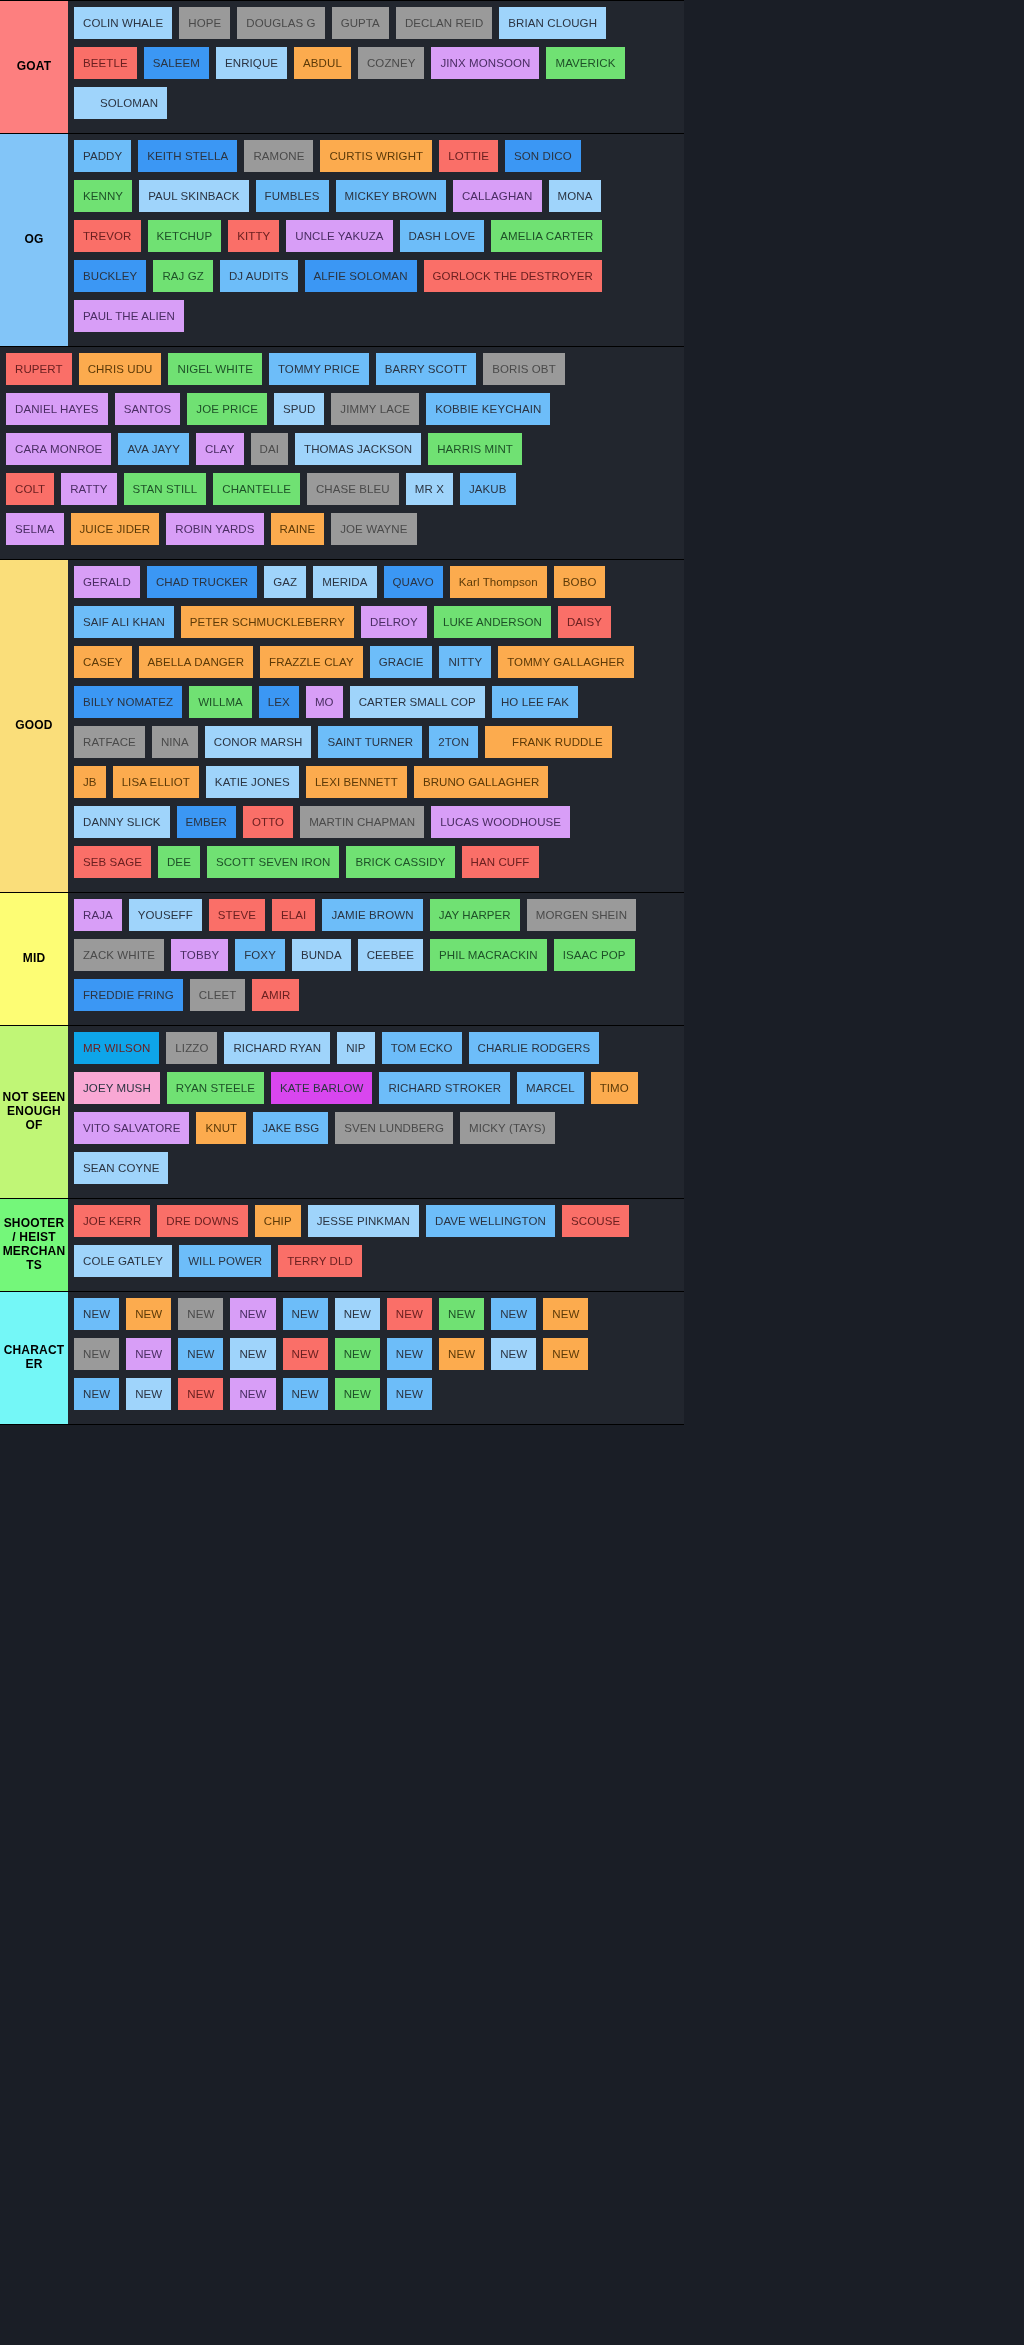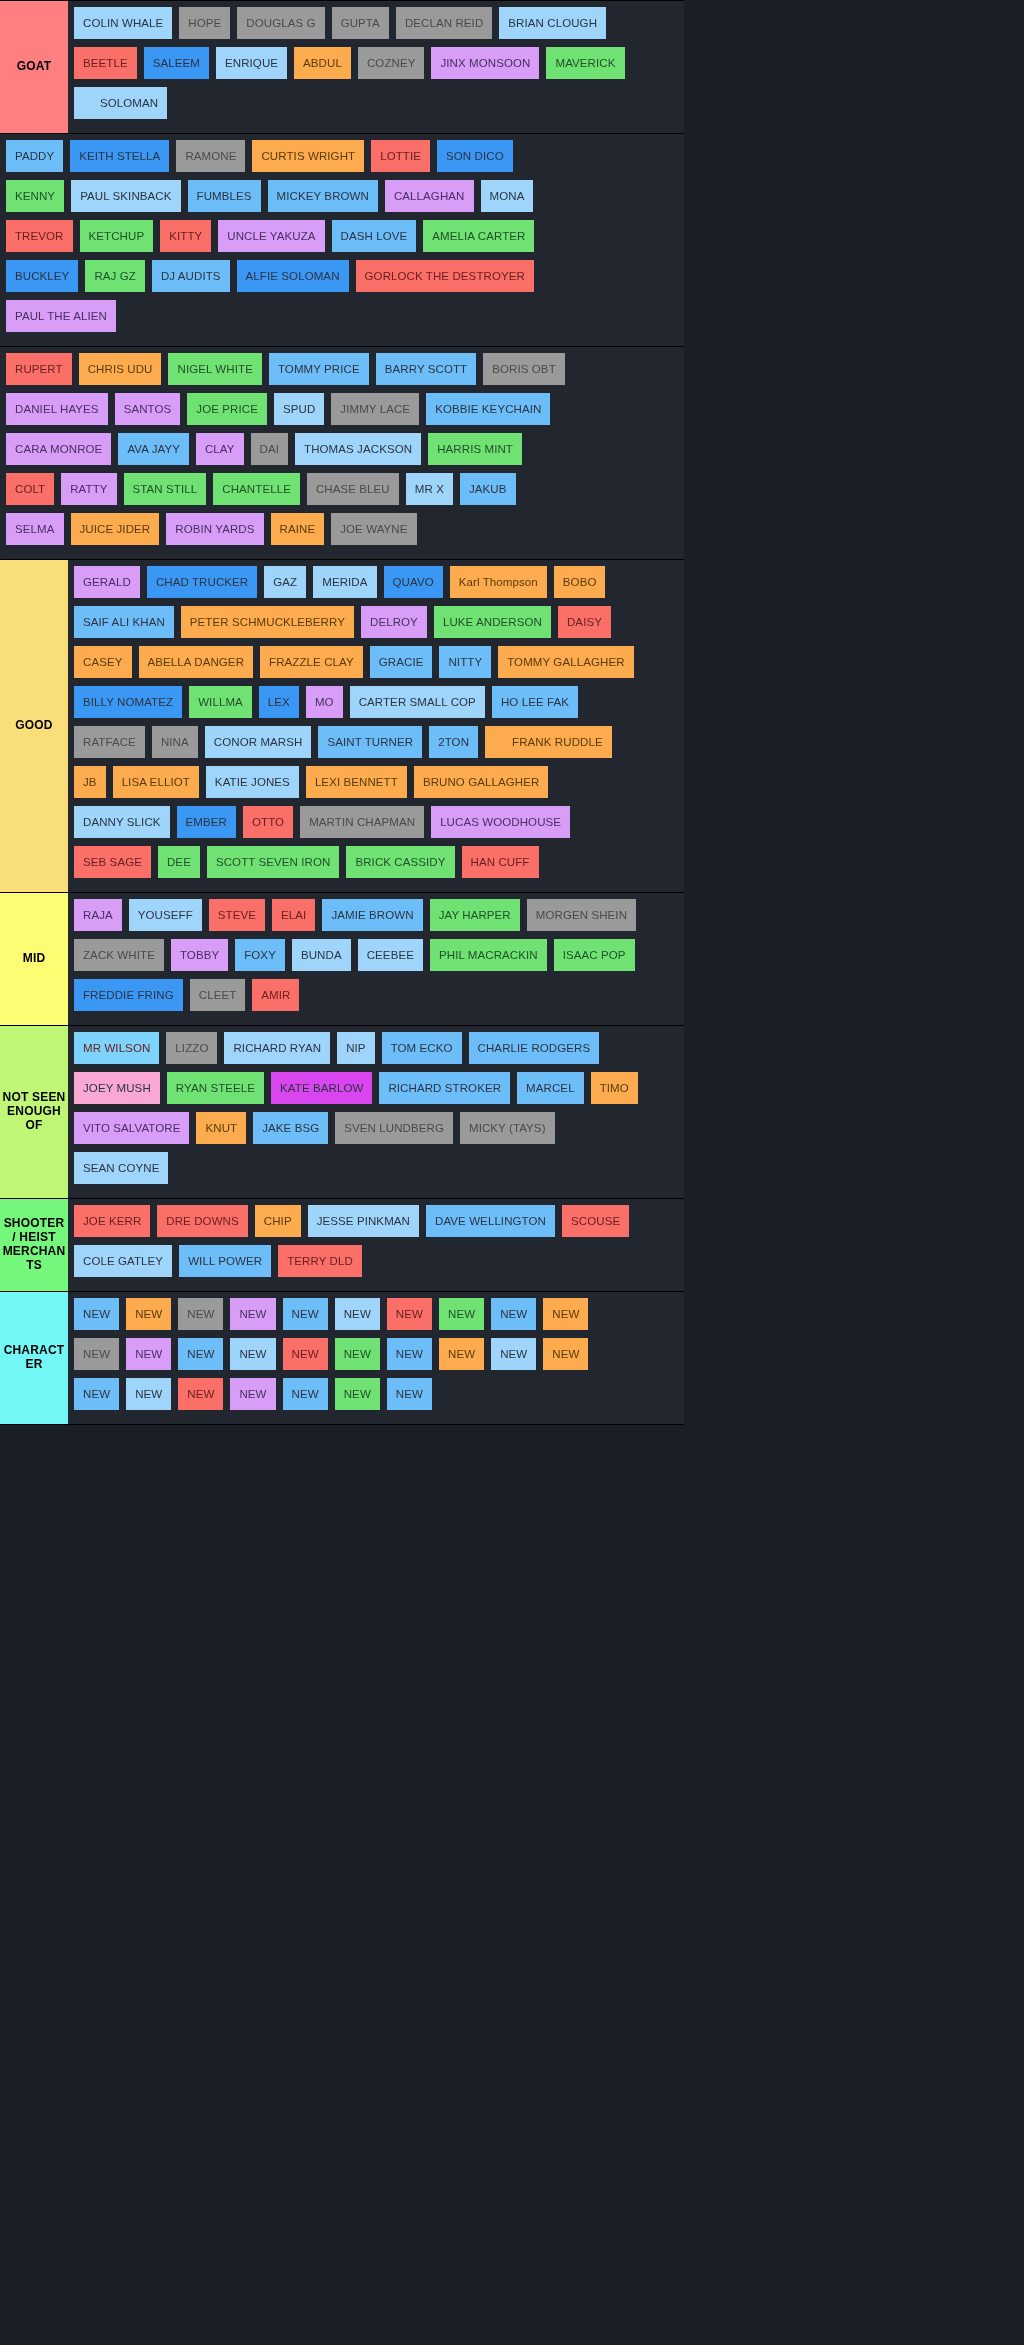--- a/index.html
+++ b/index.html
@@ -81,20 +81,21 @@
         <div class="item" style="background: rgb(159, 212, 251);">ENRIQUE</div>
         <div class="item orange" style="background: rgb(252, 171, 78);">ABDUL</div>
         <div class="item gray" style="background: rgb(154, 154, 154);">COZNEY</div>
         <div class="item purple" style="background: rgb(216, 158, 247);">JINX MONSOON</div>
         <div class="item green" style="background: rgb(112, 225, 115);">MAVERICK</div>
         <div style="width: 100%; height: 0px;"></div>
         <div class="item" style="background: rgb(159, 212, 251); padding-left: 26px;">SOLOMAN</div>
       </div>
     </div>
     <div class="tier-row">
+      <div class="tier-label" style="background: rgb(130, 197, 248);">OG</div>
       <div class="tier-items">
         <div class="item" style="background: rgb(109, 189, 249);">PADDY</div>
         <div class="item" style="background: rgb(59, 151, 244);">KEITH STELLA</div>
         <div class="item gray" style="background: rgb(154, 154, 154);">RAMONE</div>
         <div class="item orange" style="background: rgb(252, 171, 78);">CURTIS WRIGHT</div>
         <div class="item red" style="background: rgb(250, 111, 104);">LOTTIE</div>
         <div class="item" style="background: rgb(59, 151, 244);">SON DICO</div>
         <div style="width: 100%; height: 0px;"></div>
         <div class="item green" style="background: rgb(112, 225, 115);">KENNY</div>
         <div class="item" style="background: rgb(159, 212, 251);">PAUL SKINBACK</div>
@@ -234,21 +235,21 @@
         <div class="item green" style="background: rgb(112, 225, 115);">ISAAC POP</div>
         <div style="width: 100%; height: 0px;"></div>
         <div class="item" style="background: rgb(59, 151, 244);">FREDDIE FRING</div>
         <div class="item gray" style="background: rgb(154, 154, 154);">CLEET</div>
         <div class="item red" style="background: rgb(250, 111, 104);">AMIR</div>
       </div>
     </div>
     <div class="tier-row">
       <div class="tier-label" style="background: rgb(192, 246, 118);">NOT SEEN ENOUGH OF</div>
       <div class="tier-items">
-        <div class="item red" style="background: #7dd3fc;">MR WILSON</div>
+        <div class="item red" style="background: #0ea5e9;">MR WILSON</div>
         <div class="item gray" style="background: rgb(154, 154, 154);">LIZZO</div>
         <div class="item" style="background: rgb(159, 212, 251);">RICHARD RYAN</div>
         <div class="item" style="background: rgb(159, 212, 251);">NIP</div>
         <div class="item" style="background: rgb(109, 189, 249);">TOM ECKO</div>
         <div class="item" style="background: rgb(109, 189, 249);">CHARLIE RODGERS</div>
         <div style="width: 100%; height: 0px;"></div>
         <div class="item" style="background: #f9a8d4;">JOEY MUSH</div>
         <div class="item green" style="background: rgb(112, 225, 115);">RYAN STEELE</div>
         <div class="item" style="background: #d946ef;">KATE BARLOW</div>
         <div class="item" style="background: rgb(109, 189, 249);">RICHARD STROKER</div>

